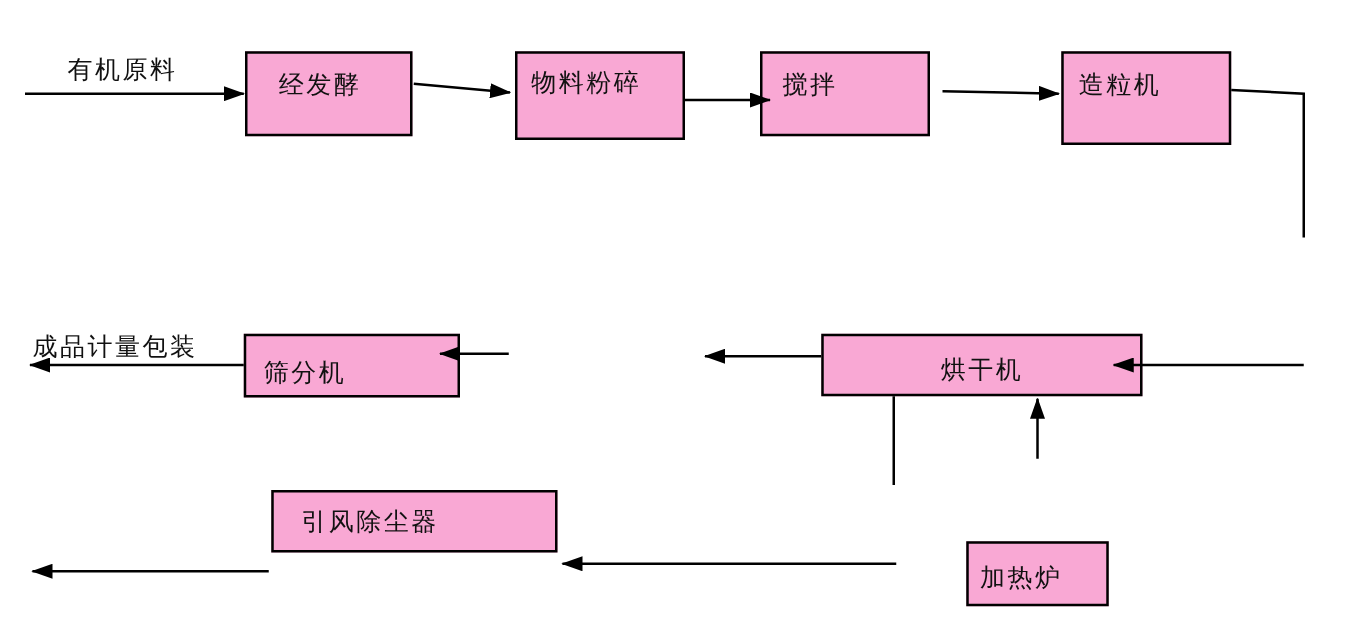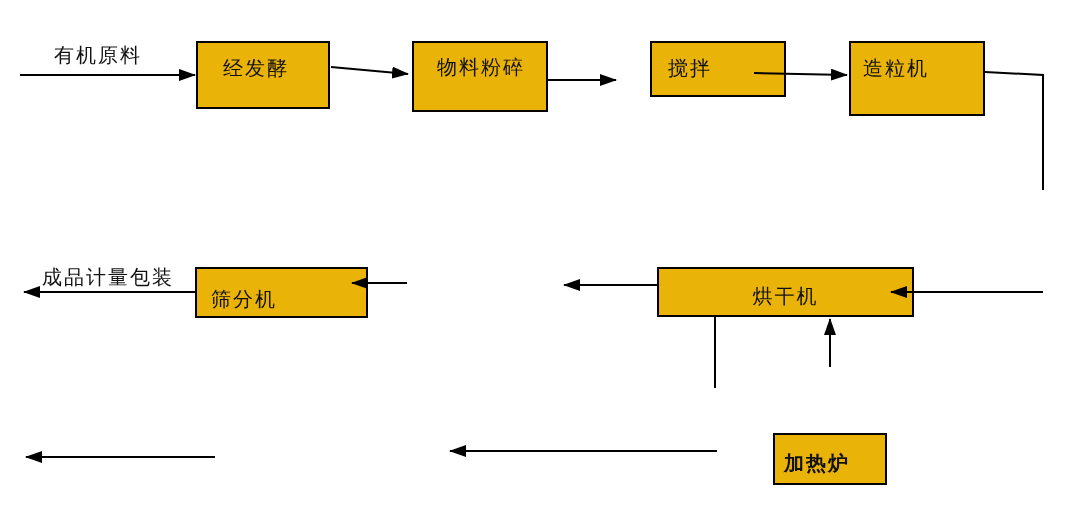--- a/index.html
+++ b/index.html
@@ -6,50 +6,50 @@
   #canvas{
     position:relative;
     width:1090px;height:514px;
     background:#ffffff;
     font-family:"Liberation Sans","DejaVu Sans",sans-serif;
     overflow:hidden;
   }
   .node{
     position:absolute;
     box-sizing:border-box;
-    background:#eab308;
+    background:#f9a8d4;
     border:2px solid #000000;
     color:#111111;
     font-size:20px;
     letter-spacing:2px;
     line-height:22px;
   }
   .node span{display:block;}
   
   #n-ferment {left:196px;top:41px;width:134px;height:68px;padding:14px 0 0 25px;}
-  #n-crush   {left:412px;top:41px;width:136px;height:71px;padding:13px 0 0 23px;}
-  #n-mix     {left:650px;top:41px;width:136px;height:56px;padding:14px 0 0 16px;}
+  #n-crush   {left:412px;top:41px;width:136px;height:71px;padding:13px 0 0 11px;}
+  #n-mix     {left:608px;top:41px;width:136px;height:68px;padding:14px 0 0 16px;}
   #n-gran    {left:849px;top:41px;width:136px;height:75px;padding:14px 0 0 12px;}
   
   #n-screen  {left:195px;top:267px;width:173px;height:51px;padding:19px 16px 0 14px;}
   #n-cool    {left:407px;top:268px;width:154px;height:49px;padding:15px 0 0 22px;}
   #n-dry     {left:657px;top:267px;width:257px;height:50px;padding:16px 0 0 0;text-align:center;}
   
   #n-dust    {left:217px;top:392px;width:229px;height:50px;padding:13px 0 0 22px;}
-  #n-heat    {left:773px;top:433px;width:114px;height:52px;padding:17px 0 0 9px;font-weight:bold;}
+  #n-heat    {left:773px;top:433px;width:114px;height:52px;padding:17px 0 0 9px;}
 
   .free-label{
     position:absolute;
     color:#111111;
     font-size:20px;
     letter-spacing:2px;
     white-space:nowrap;
   }
   #t-input  {left:54px;top:42px;}
-  #t-output {left:42px;top:264px;text-align:right;}
+  #t-output {left:26px;top:264px;text-align:right;}
   #t-exhaust{left:43px;top:434px;}
 
   #arrow-layer{
     position:absolute;left:0;top:0;width:1090px;height:514px;
     pointer-events:none;
   }
   #arrow-layer path{
     stroke:#000000;stroke-width:2;fill:none;
   }
 </style>
@@ -69,20 +69,23 @@
   </div>
   <div class="node" id="n-gran">
     <span>造粒机</span>
   </div>
   <div class="node" id="n-screen">
     <span>筛分机</span>
   </div>
   <div class="node" id="n-dry">
     <span>烘干机</span>
   </div>
+  <div class="node" id="n-dust">
+    <span>引风除尘器</span>
+  </div>
   <div class="node" id="n-heat">
     <span>加热炉</span>
   </div>
 
   <div class="free-label" id="t-input">有机原料</div>
   <div class="free-label" id="t-output">成品计量包装</div>
 
   <svg id="arrow-layer" width="1090" height="514" viewBox="0 0 1090 514" xmlns="http://www.w3.org/2000/svg">
     <defs>
       <marker id="ah" markerUnits="userSpaceOnUse" markerWidth="17" markerHeight="12" refX="16" refY="6" orient="auto">

